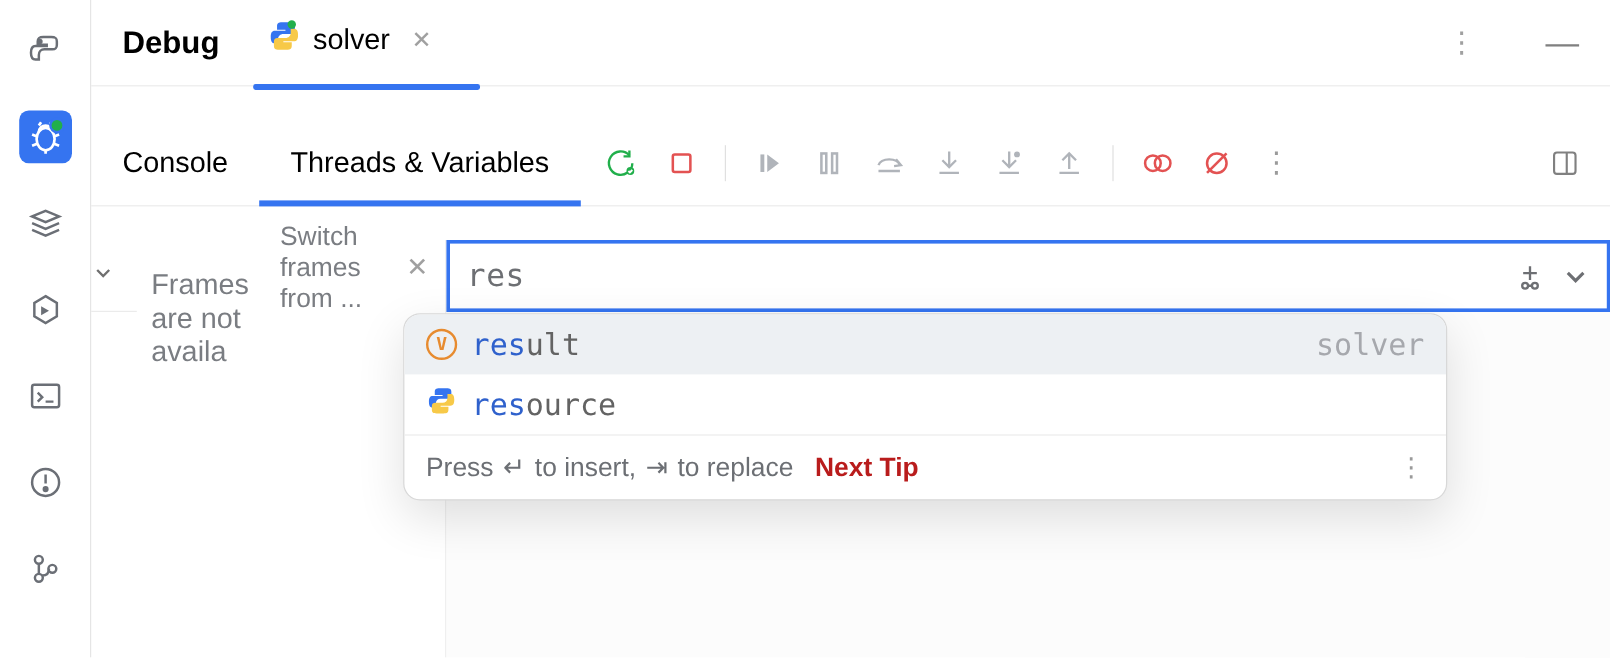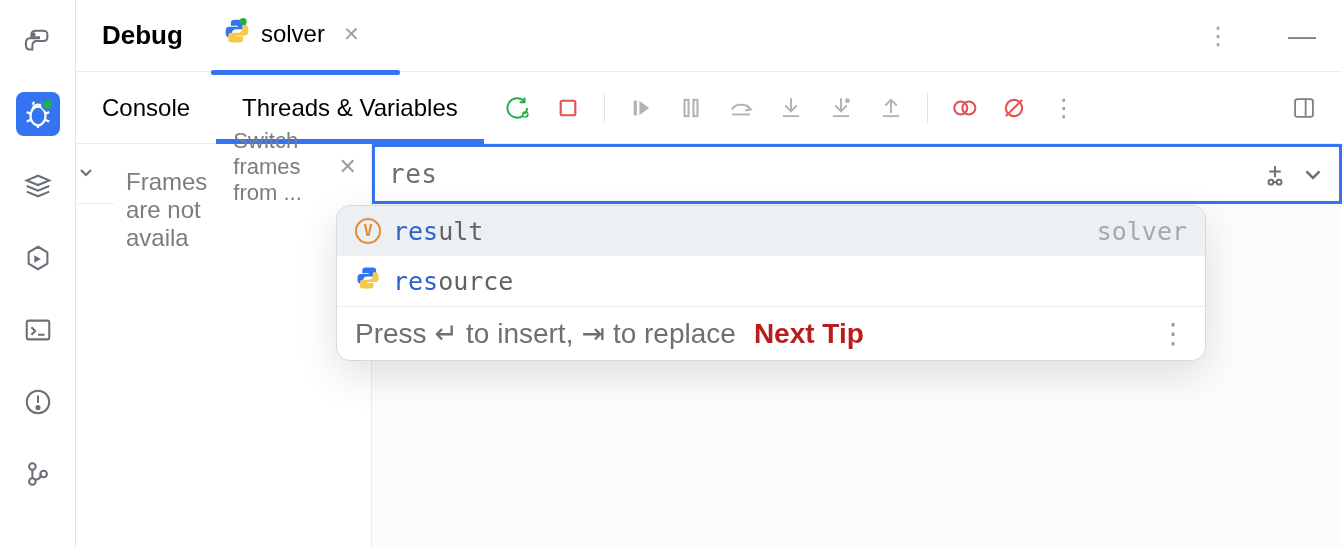--- a/index.html
+++ b/index.html
@@ -5,21 +5,21 @@
   * { box-sizing: border-box; }
   html, body { margin:0; padding:0; width:1342px; height:548px; font-family: -apple-system, "Segoe UI", Arial, sans-serif; background:#fff; color:#000; overflow:hidden; }
   .root { display:flex; height:100%; }
   
   .sidebar { width:76px; background:#ffffff; border-right:1px solid #e5e5e5; display:flex; flex-direction:column; align-items:center; padding-top:20px; gap:28px; }
   .sb-icon { width:44px; height:44px; display:flex; align-items:center; justify-content:center; border-radius:8px; color:#6b6f76; }
   .sb-icon.active { background:#3574f0; color:#fff; position:relative; }
   .sb-icon.active::after { content:""; position:absolute; top:6px; right:6px; width:9px; height:9px; border-radius:50%; background:#21af4b; border:2px solid #3574f0; }
   .sb-icon svg { width:30px; height:30px; }
   
-  .main { flex:1; display:flex; flex-direction:column; }
+  .main { flex:1; display:flex; flex-direction:column;gap:28px; }
   
   .tabs { height:72px; display:flex; align-items:center; padding:0 26px; border-bottom:1px solid #ebebeb; gap:40px; }
   .tabs .spacer { flex:1; }
   .tab-debug { font-size:26px; font-weight:700; }
   .tab-file { display:flex; align-items:center; gap:10px; font-size:24px; color:#000; position:relative; padding-bottom:4px;}
   .tab-file .close { color:#a0a0a0; font-size:20px; margin-left:8px; }
   .tab-file::after { content:""; position:absolute; left:-12px; right:-40px; bottom:-20px; height:5px; background:#3574f0; border-radius:2px;}
   .pyicon { width:28px; height:28px; position:relative; }
   .mini-more { color:#a0a0a0; }
   .mini-min { color:#808080; }
@@ -49,21 +49,21 @@
   .exprinput { flex:1; border:none; outline:none; font-family: "SFMono-Regular", Menlo, Consolas, monospace; font-size:26px; color:#6d6f73; letter-spacing:0.5px; padding-left:14px; background:transparent; }
   .exprbar .tool { margin-right:6px; }
   
   .popup { position:absolute; left:260px; top:61px; width:870px; background:#fff; border:1px solid #d8d8d8; border-radius:14px; box-shadow:0 14px 40px rgba(0,0,0,0.12); overflow:hidden; }
   .pitem { display:flex; align-items:center; height:50px; padding:0 18px; font-family:"SFMono-Regular",Menlo,Consolas,monospace; font-size:25px; gap:12px; }
   .pitem.sel { background:#edf0f3; }
   .pitem .match { color:#2f61cc; }
   .pitem .rest { color:#636363;margin-top:40px; }
   .pitem .right { margin-left:auto; color:#a6a8ad; font-family:"SFMono-Regular",Menlo,monospace; }
   .v-badge { width:26px; height:26px; border:2px solid #e78b2f; border-radius:50%; display:flex; align-items:center; justify-content:center; color:#e78b2f; font-size:15px; font-weight:600;}
-  .pfoot { display:flex; align-items:center; height:54px; padding:0 18px; font-size:28px; color:#6c6f74; border-top:1px solid #ececec; gap:8px;}
+  .pfoot { display:flex; align-items:center; height:54px; padding:0 18px; font-size:22px; color:#6c6f74; border-top:1px solid #ececec; gap:8px;}
   .pfoot .link { color:#b91c1c; margin-left:10px;font-weight:bold; }
   .pfoot .more { margin-left:auto; color:#9a9a9a; }
   .kbd { font-family:inherit; }
 </style>
 </head>
 <body>
 
 <div class="root">
 
   <div class="sidebar">

